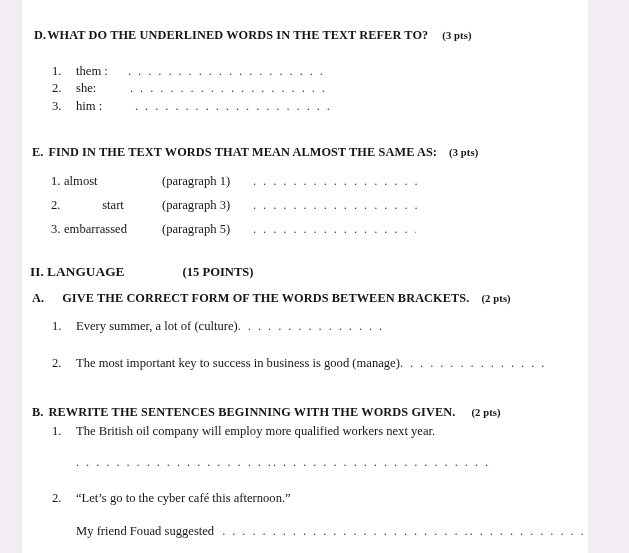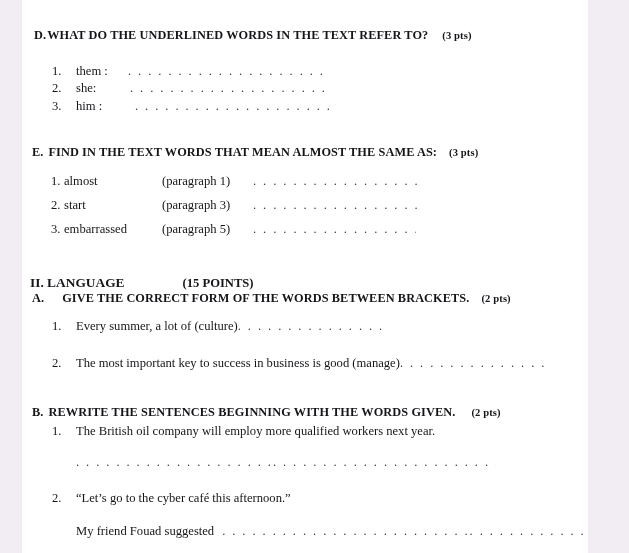--- a/index.html
+++ b/index.html
@@ -118,32 +118,32 @@
     </div>
 
     <div class="item" style="left:29px; top:174px;">
       <span class="num" style="width:13px;">1.</span>
       <span class="word" style="width:98px;">almost</span>
       <span class="para" style="width:91px;">(paragraph 1)</span>
       <span class="lead" style="width:168px;">. . . . . . . .  . . . . . . . . . . . . .  . . .</span>
     </div>
     <div class="item" style="left:29px; top:198px;">
       <span class="num" style="width:13px;">2.</span>
-      <span class="word" style="width:98px;">start</span>
+      <span class="word" style="width:98px;text-align:center;">start</span>
       <span class="para" style="width:91px;">(paragraph 3)</span>
       <span class="lead" style="width:170px;">. . . . . . . .  . . . . . . . . . . . . .  . . .</span>
     </div>
     <div class="item" style="left:29px; top:222px;">
       <span class="num" style="width:13px;">3.</span>
       <span class="word" style="width:98px;">embarrassed</span>
       <span class="para" style="width:91px;">(paragraph 5)</span>
       <span class="lead" style="width:163px;">. . . . . . . .  . . . . . . . . . . . . . . .</span>
     </div>
 
-    <div class="sechead" style="left:8px; top:275px;">
+    <div class="sechead" style="left:8px; top:264px;">
       <span>II. LANGUAGE</span><span class="pointsval">(15 POINTS)</span>
     </div>
 
     <div class="qhead" style="left:10px; top:291px;">
       <span class="lbl">A.</span><span style="margin-left:18px;">GIVE THE CORRECT FORM OF THE WORDS BETWEEN BRACKETS.</span><span class="pts" style="margin-left:12px;">(2 pts)</span>
     </div>
 
     <div class="item" style="left:30px; top:319px;">
       <span class="num" style="width:24px;">1.</span>
       <span class="word">Every summer, a lot of (culture)</span>

